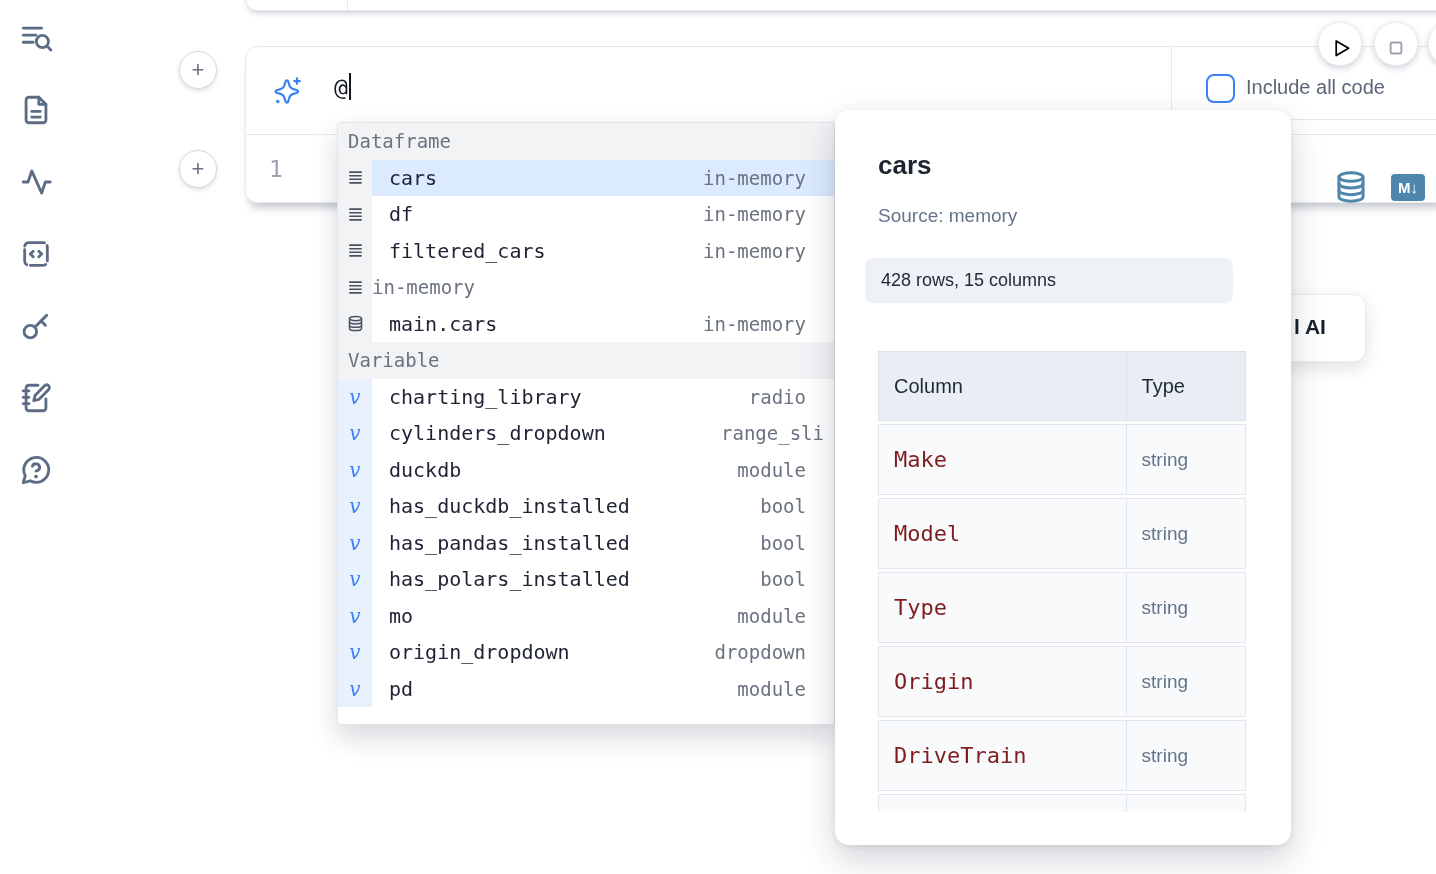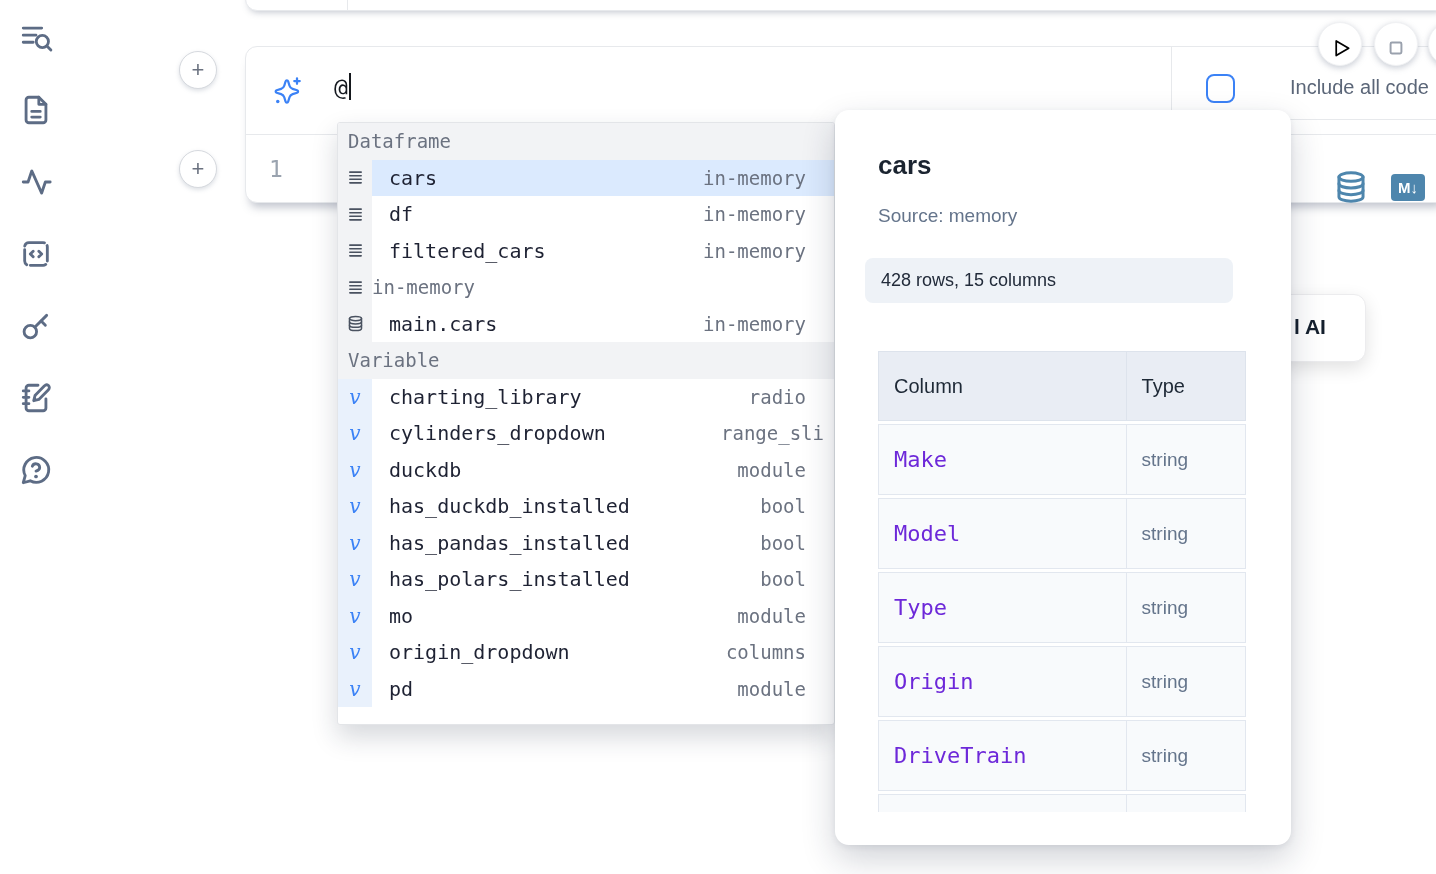--- a/index.html
+++ b/index.html
@@ -29,21 +29,21 @@
 
   
   .cell{position:absolute;left:245px;top:46px;width:1203px;height:157px;background:#fff;border:1px solid var(--line);border-radius:12px;box-shadow:0 9px 10px -5px rgba(110,120,140,.45);}
   .ai-row{position:absolute;left:0;top:0;right:0;height:88px;border-bottom:1px solid var(--line);}
   .sparkles{position:absolute;left:26px;top:29px;width:30px;height:30px;color:var(--accent);}
   .sparkles svg{width:30px;height:30px;display:block;}
   .prompt-text{position:absolute;left:88px;top:26px;font-size:23px;color:#14181f;}
   .caret{display:inline-block;width:2px;height:27px;background:#15181d;vertical-align:-5px;margin-left:1px;}
   .right-sec{position:absolute;left:925px;top:0;width:278px;height:73px;border-left:1px solid var(--line);border-bottom:1px solid var(--line);border-bottom-left-radius:10px;background:#fff;}
   .chk{position:absolute;left:34px;top:27px;width:29px;height:29px;border:2.5px solid var(--accent);border-radius:8px;background:#fff;cursor:pointer;}
-  .chk-label{position:absolute;left:74px;top:29px;font-size:20px;color:#5b6678;white-space:nowrap;margin-left:44px;}
+  .chk-label{position:absolute;left:74px;top:29px;font-size:20px;color:#5b6678;white-space:nowrap;}
   .code-row{position:absolute;left:0;top:89px;right:0;bottom:0;}
   .line-no{position:absolute;left:18px;top:20px;width:24px;text-align:center;font-size:23px;color:#9aa3af;}
   .celltype-btn{position:absolute;border:none;background:transparent;cursor:pointer;padding:0;}
   .db-big{left:1088px;top:34px;width:34px;height:34px;color:var(--steel);}
   .db-big svg{width:34px;height:34px;display:block;}
   .md-badge{left:1145px;top:38px;width:34px;height:27px;background:var(--steel);border-radius:4px;color:#fff;font-weight:bold;font-size:15px;line-height:27px;text-align:center;font-family:"Liberation Sans",sans-serif;}
 
   
   .circle-btn{position:absolute;width:44px;height:44px;border-radius:50%;background:#fff;border:1px solid #f0f1f3;box-shadow:0 2px 6px rgba(120,130,150,.4);cursor:pointer;padding:0;z-index:30;}
   .circle-btn svg{width:26px;height:26px;display:block;margin:8px auto 0;}
@@ -66,21 +66,21 @@
   .panel{position:absolute;left:835px;top:110px;width:456px;height:735px;background:#fff;border-radius:14px;box-shadow:0 14px 34px rgba(25,35,60,.20), 0 2px 6px rgba(25,35,60,.08);z-index:50;}
   .panel-title{position:absolute;left:43px;top:40px;font-size:26px;font-weight:bold;color:#1b2430;}
   .panel-source{position:absolute;left:43px;top:95px;font-size:19px;color:#64748b;}
   .panel-pill{position:absolute;left:30px;top:148px;width:368px;height:45px;background:var(--pill);border-radius:8px;font-size:18px;color:#222b3a;line-height:45px;padding-left:16px;}
   .schema-wrap{position:absolute;left:43px;top:238px;width:368px;height:464px;overflow:hidden;}
   table.schema{border-collapse:separate;border-spacing:0 3px;width:368px;}
   .schema th{height:70px;background:var(--th-bg);border:1px solid #dde3ec;font-weight:normal;text-align:left;padding-left:15px;font-size:20px;color:#1e2936;}
   .schema th+th{border-left:0;width:134px;}
   .schema td{height:71px;background:var(--td-bg);border:1px solid var(--td-line);padding-left:15px;}
   .schema td+td{border-left:0;}
-  .schema td.col-name{font-family:"DejaVu Sans Mono",monospace;font-size:22px;color:#6d28d9;width:274px;}
+  .schema td.col-name{font-family:"DejaVu Sans Mono",monospace;font-size:22px;color:#7f1d1d;width:274px;}
   .schema td.col-type{font-size:19px;color:#64748b;}
 
   
   .ai-card{position:absolute;left:1277px;top:294px;width:89px;height:68px;background:#fff;border:1px solid #ececee;border-radius:12px;box-shadow:0 6px 18px rgba(0,0,0,.12);z-index:45;}
   .ai-card span{position:absolute;left:16px;top:20px;font-size:21px;font-weight:600;color:#15202e;white-space:nowrap;}
 </style>
 </head>
 <body>
 
 <div class="app">
@@ -264,21 +264,21 @@
           <span class="v-glyph">v</span>
         </span>
         <span class="ac-name">mo</span>
         <span class="ac-type">module</span>
       </div>
       <div class="ac-item">
         <span class="ac-gutter var">
           <span class="v-glyph">v</span>
         </span>
         <span class="ac-name">origin_dropdown</span>
-        <span class="ac-type">columns</span>
+        <span class="ac-type">dropdown</span>
       </div>
       <div class="ac-item">
         <span class="ac-gutter var">
           <span class="v-glyph">v</span>
         </span>
         <span class="ac-name">pd</span>
         <span class="ac-type">module</span>
       </div>
     </div>
 

